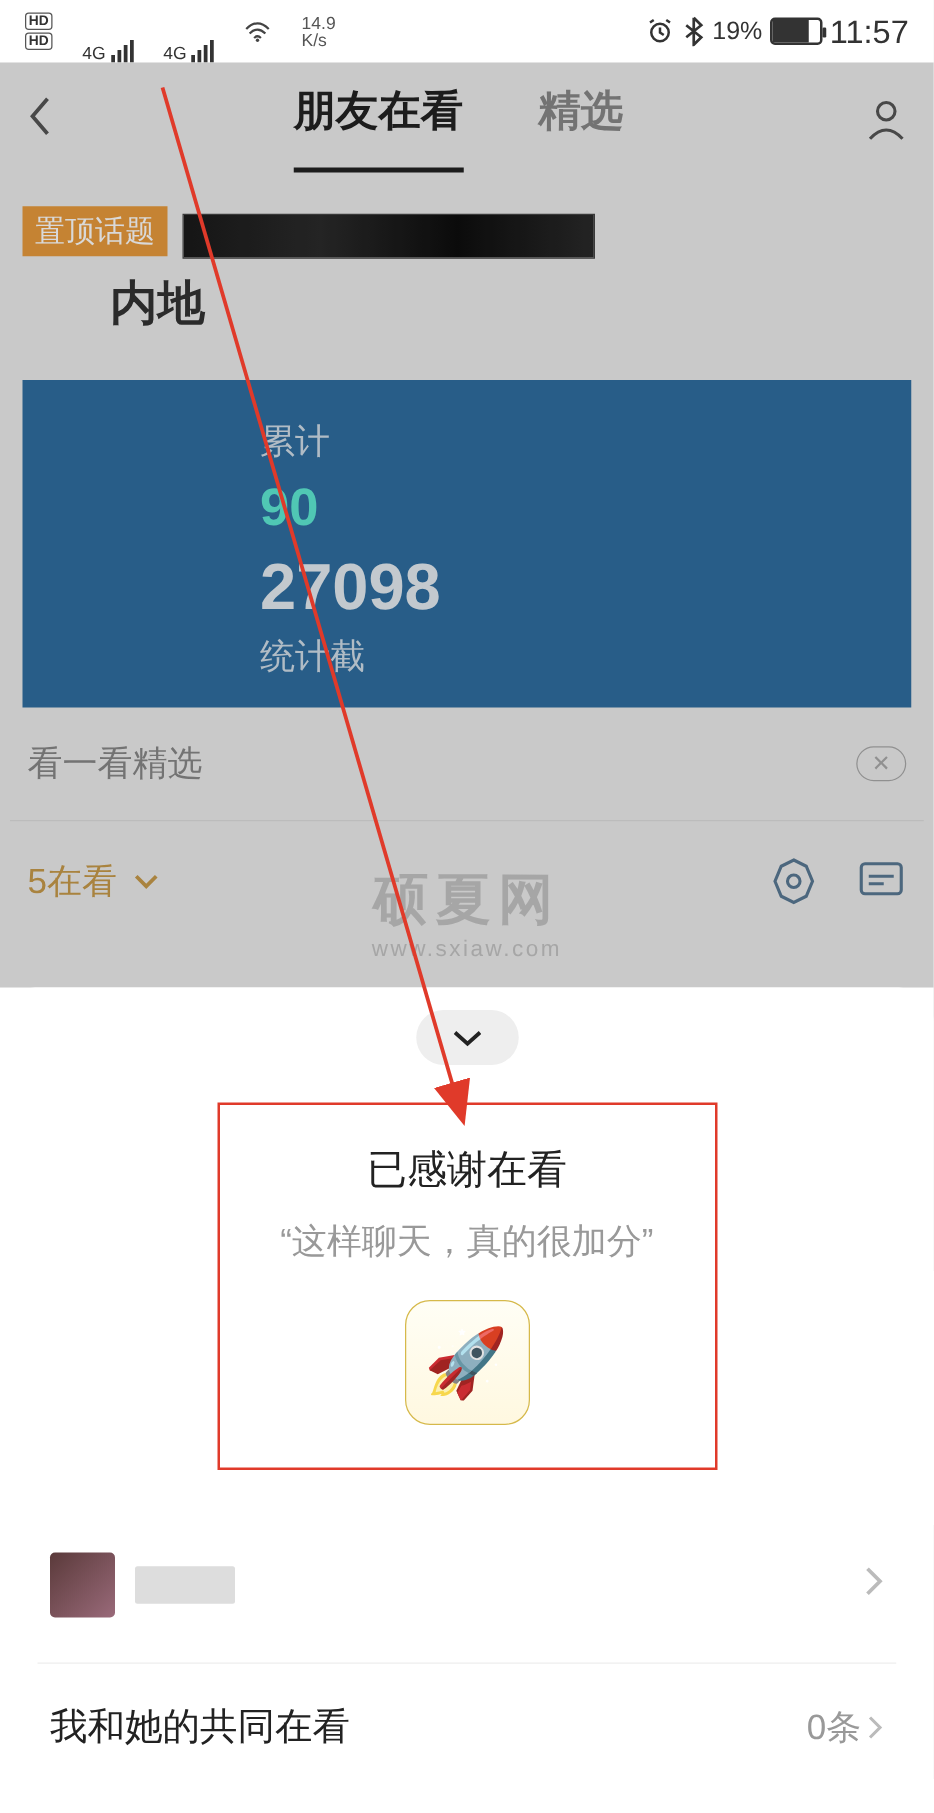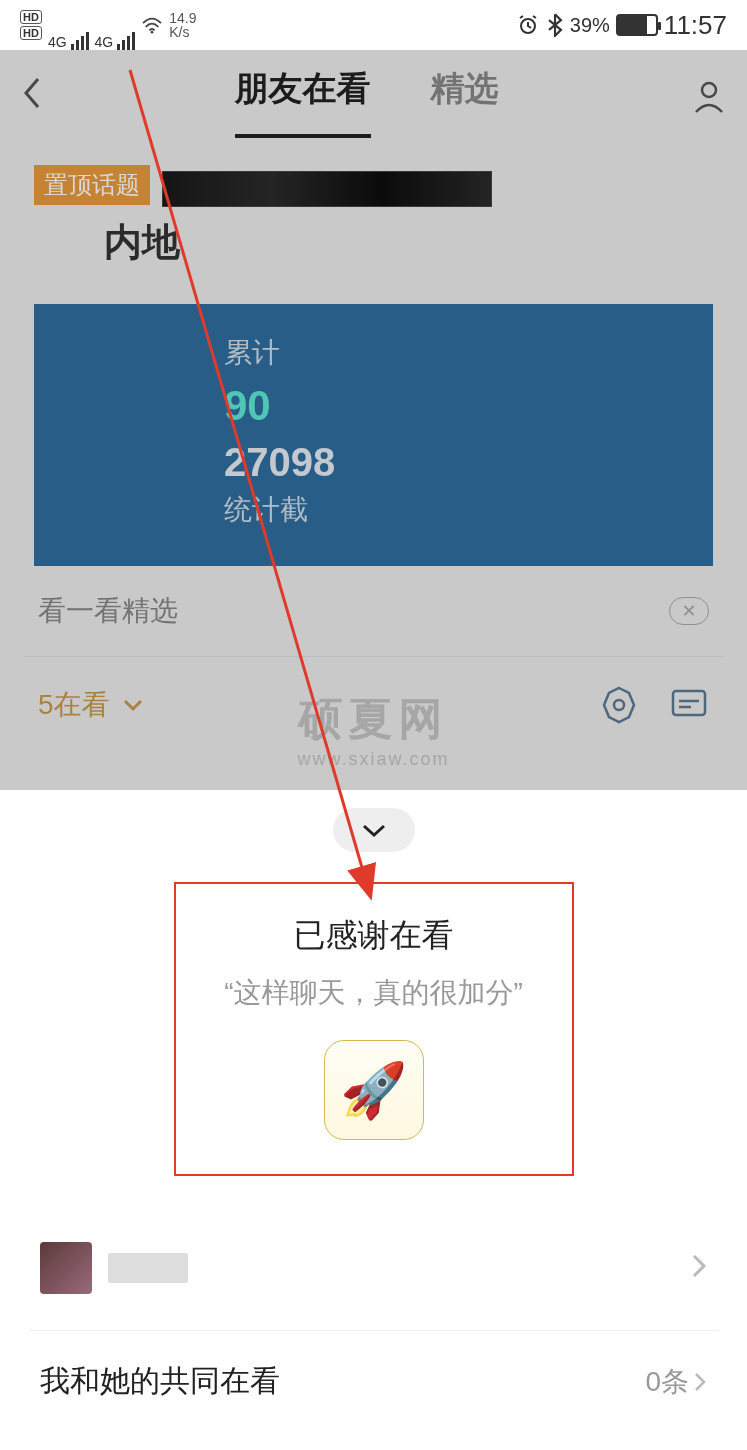--- a/index.html
+++ b/index.html
@@ -16,21 +16,21 @@
 .status-bar {
   height: 50px;
   display: flex;
   justify-content: space-between;
   align-items: center;
   padding: 0 20px;
   font-size: 20px;
   color: #333;
   background: #fff;
 }
-.status-left { display: flex; align-items: center; gap: 6px; justify-content: space-between; }
+.status-left { display: flex; align-items: center; gap: 24px; justify-content: space-between; }
 .status-right { display: flex; align-items: center; gap: 6px; }
 .hd-badge {
   display: inline-flex;
   flex-direction: column;
   gap: 2px;
 }
 .hd-item {
   border: 1.5px solid #555;
   border-radius: 3px;
   font-size: 11px;
@@ -101,21 +101,21 @@
   position: absolute;
   bottom: -8px; left: 0; right: 0;
   height: 4px;
   background: #222;
 }
 .profile-btn {
   width: 36px; height: 36px;
 }
 
 
-.content { padding: 20px 34px; }
+.content { padding: 20px 18px; }
 .topic-badge {
   display: inline-block;
   background: #e89a3c;
   color: #fff;
   font-size: 24px;
   padding: 4px 10px;
 }
 .censored {
   display: inline-block;
   width: 330px; height: 36px;
@@ -132,21 +132,21 @@
 }
 .blue-card {
   margin-top: 36px;
   height: 262px;
   background: #2f6ea0;
   color: #d0dde8;
   padding: 30px 0 0 190px;
   font-size: 28px;
 }
 .blue-card .big { font-size: 42px; font-weight: bold; margin: 10px 0; color: #5eead4; }
-.blue-card .big2 { font-size: 40px; font-weight: bold; margin: 6px 0; color: #e6edf3;}
+.blue-card .big2 { font-size: 52px; font-weight: bold; margin: 6px 0; color: #e6edf3;}
 .suggest {
   display: flex;
   justify-content: space-between;
   align-items: center;
   padding: 26px 4px;
   font-size: 28px;
   color: #888;
 }
 .close-pill {
   width: 40px; height: 28px;
@@ -297,21 +297,21 @@
     </div>
   </div>
   <div class="status-right">
     <svg width="24" height="24" viewBox="0 0 24 24">
       <circle cx="12" cy="13" r="7" stroke="#333" stroke-width="2" fill="none"></circle>
       <path d="M12 9 V13 L15 15 M4 5 L7 3 M20 5 L17 3" stroke="#333" stroke-width="2" fill="none"></path>
     </svg>
     <svg width="18" height="24" viewBox="0 0 12 20">
       <path d="M6 1 V19 L11 14 L1 6 M6 1 L11 6 L1 14" stroke="#333" stroke-width="1.8" fill="none"></path>
     </svg>
-    <span>39%</span>
+    <span>19%</span>
     <div class="battery-outer">
       <div class="battery-fill"></div>
     </div>
     <span class="clock">11:57</span>
   </div>
 </div>
 
 <div class="dimmed">
   <div class="header">
     <span class="back-btn">

